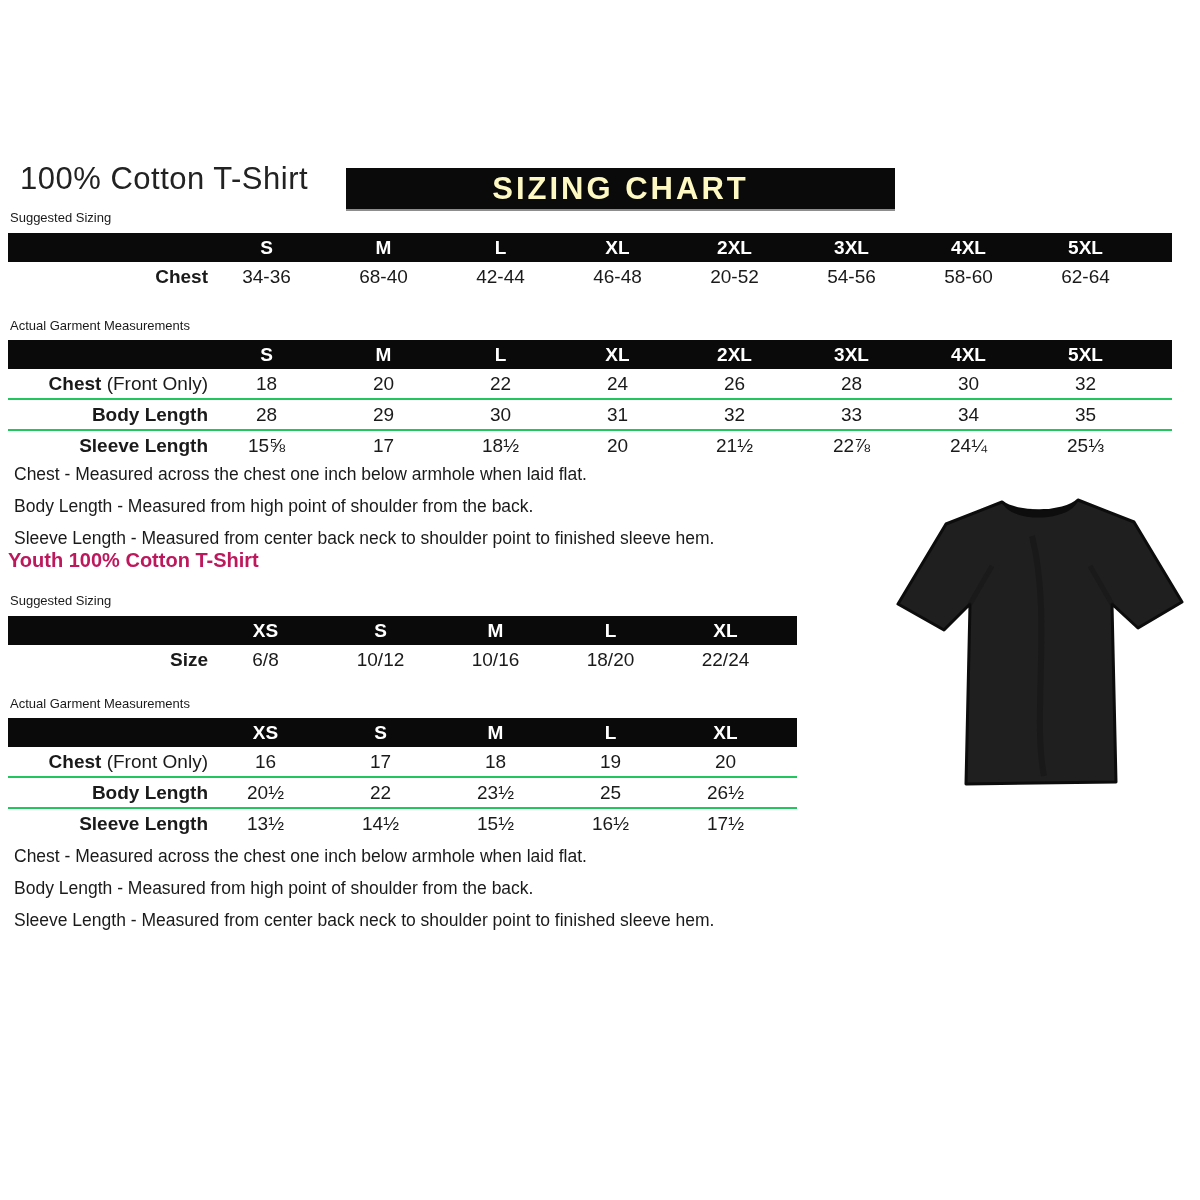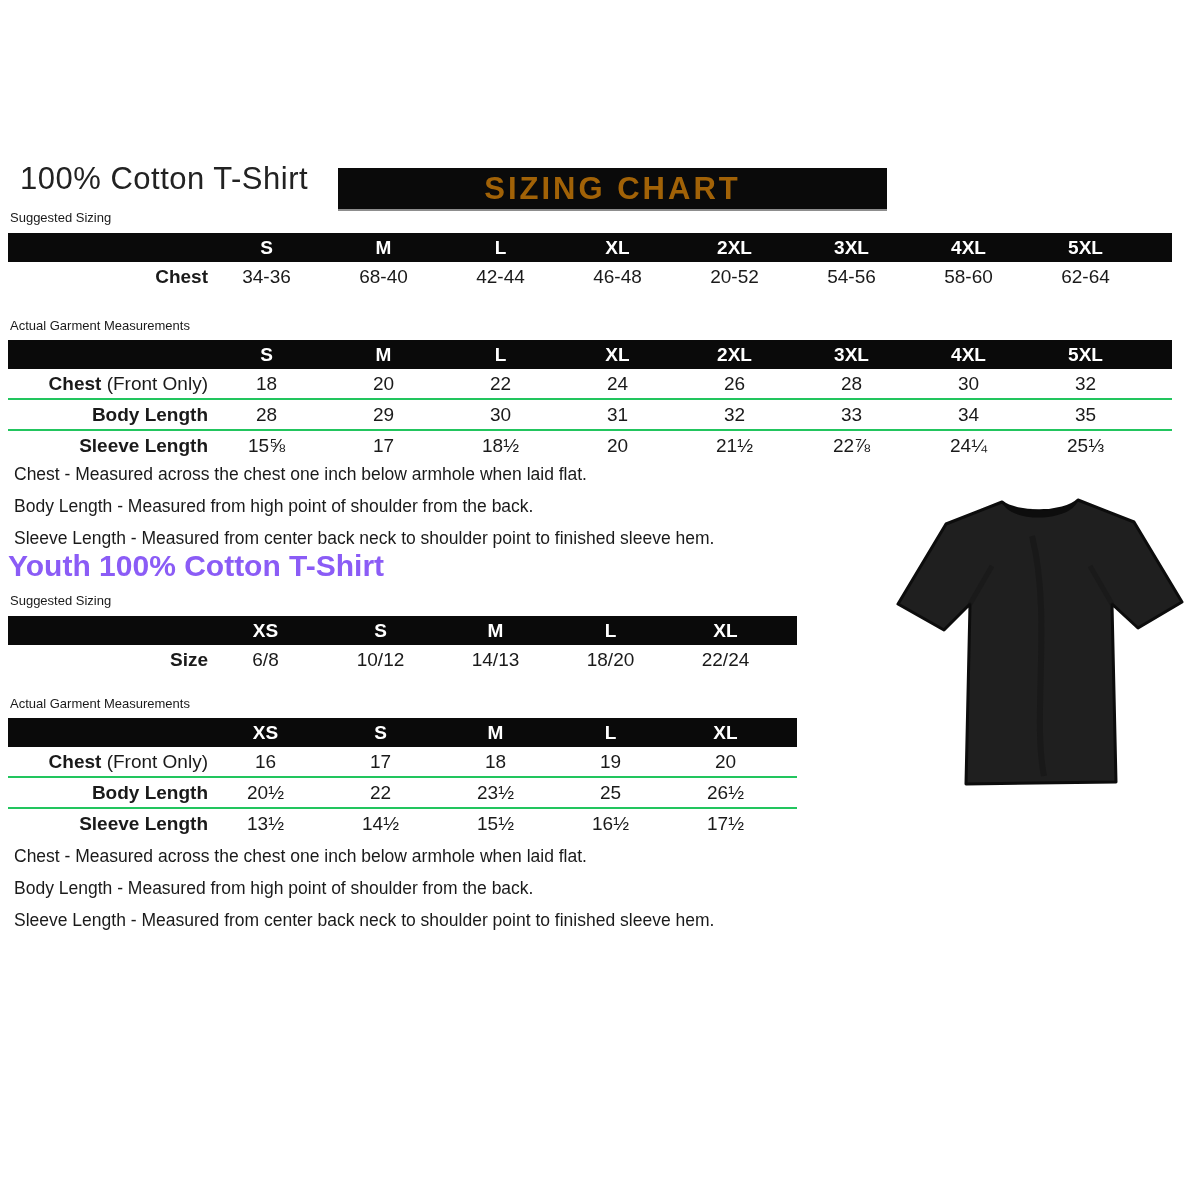--- a/index.html
+++ b/index.html
@@ -1,24 +1,24 @@
 <!DOCTYPE html>
 <html><head>
 <meta charset="utf-8">
 <style>
   html,body{margin:0;padding:0;background:#ffffff;}
   body{width:1200px;height:1200px;position:relative;font-family:"Liberation Sans",sans-serif;color:#1a1a1a;overflow:hidden;}
   .abs{position:absolute;}
 
   .main-title{left:20px;top:161px;font-size:31px;font-weight:400;letter-spacing:0.5px;color:#222;}
-  .banner{left:338px;top:168px;width:549px;height:41px;background:#0a0a0a;color:#a16207;
+  .banner{left:346px;top:168px;width:549px;height:41px;background:#0a0a0a;color:#fef9c3;
           display:flex;align-items:center;justify-content:center;font-size:31px;font-weight:bold;
           letter-spacing:3px;border-bottom:2px solid #8d8d8d;}
   .section-label{font-size:13px;color:#1a1a1a;}
-  .youth-title{left:8px;top:549px;font-size:30px;font-weight:bold;color:#8b5cf6;}
+  .youth-title{left:8px;top:549px;font-size:20px;font-weight:bold;color:#be185d;}
 
   table{border-collapse:collapse;table-layout:fixed;}
   .t-adult{width:1164px;}
   .t-youth{width:789px;}
   th.header-cell{background:#0a0a0a;color:#ffffff;font-size:19px;font-weight:bold;height:29px;text-align:center;padding:0;}
   td{height:29px;font-size:19px;text-align:center;vertical-align:middle;padding:0;color:#1a1a1a;}
   td.label-cell{text-align:right;padding-left:12px;}
   td.label-cell b{font-weight:bold;}
   td.label-cell span{font-weight:400;}
   tr.sep td{border-top:2px solid #22c55e;}
@@ -146,21 +146,21 @@
         <th class="header-cell col">L</th>
         <th class="header-cell col">XL</th>
         <th class="header-cell fill"></th>
       </tr>
     </thead>
     <tbody>
       <tr>
         <td class="label-cell"><b>Size</b></td>
         <td>6/8</td>
         <td>10/12</td>
-        <td>14/13</td>
+        <td>10/16</td>
         <td>18/20</td>
         <td>22/24</td>
         <td></td>
       </tr>
     </tbody>
   </table>
 
 <div class="abs section-label" style="left:10px;top:696px;">Actual Garment Measurements</div>
 <table class="abs t-youth" style="left:8px;top:718px;">
     <thead>

